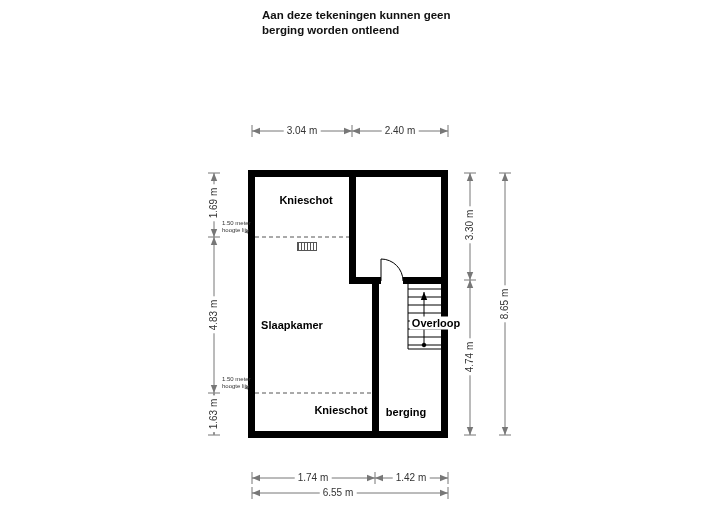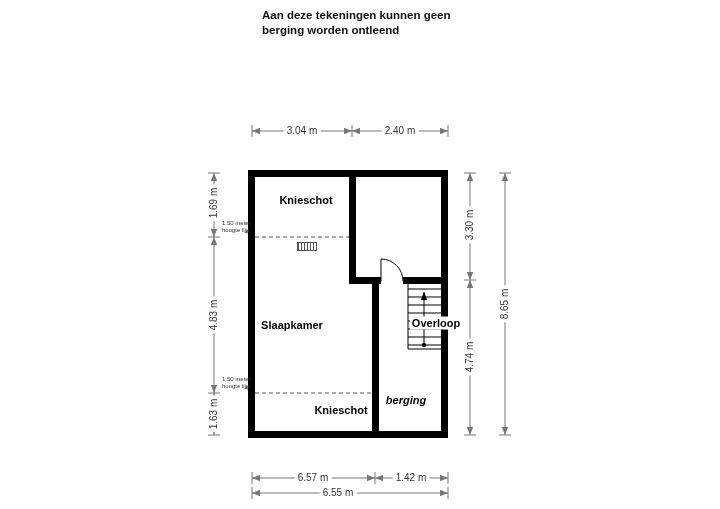--- a/index.html
+++ b/index.html
@@ -129,31 +129,31 @@
   <div class="wall" style="left:349px;top:277px;width:32px;height:7px;"></div>
   <div class="wall" style="left:403px;top:277px;width:45px;height:7px;"></div>
   <div class="wall" style="left:372px;top:277px;width:7px;height:161px;"></div>
 
   <div class="hatch-marker"></div>
 
   <div class="room" style="left:306px;top:200px;">Knieschot</div>
   <div class="room" style="left:292px;top:325px;">Slaapkamer</div>
   <div class="room masked" style="left:408px;top:323px;margin-left:28px;">Overloop</div>
   <div class="room" style="left:341px;top:410px;">Knieschot</div>
-  <div class="room" style="left:406px;top:400px;font-style:italic;">berging</div>
+  <div class="room" style="left:406px;top:412px;">berging</div>
 
   <div class="lbl" style="left:302px;top:131px;">3.04 m</div>
   <div class="lbl" style="left:400px;top:131px;">2.40 m</div>
   <div class="lbl v" style="left:214px;top:203px;">1.69 m</div>
   <div class="lbl v" style="left:214px;top:315px;">4.83 m</div>
   <div class="lbl v" style="left:214px;top:414px;">1.63 m</div>
   <div class="lbl v" style="left:470px;top:225px;">3.30 m</div>
   <div class="lbl v" style="left:470px;top:357px;">4.74 m</div>
   <div class="lbl v" style="left:505px;top:304px;">8.65 m</div>
-  <div class="lbl" style="left:313px;top:478px;">6.57 m</div>
+  <div class="lbl" style="left:313px;top:478px;">1.74 m</div>
   <div class="lbl" style="left:411px;top:478px;">1.42 m</div>
   <div class="lbl" style="left:338px;top:493px;">6.55 m</div>
 
   <div class="note" style="left:222px;top:220px;">
     <div>1.50 meter</div>
     <div>hoogte lijn</div>
   </div>
   <div class="note" style="left:222px;top:376px;">
     <div>1.50 meter</div>
     <div>hoogte lijn</div>

